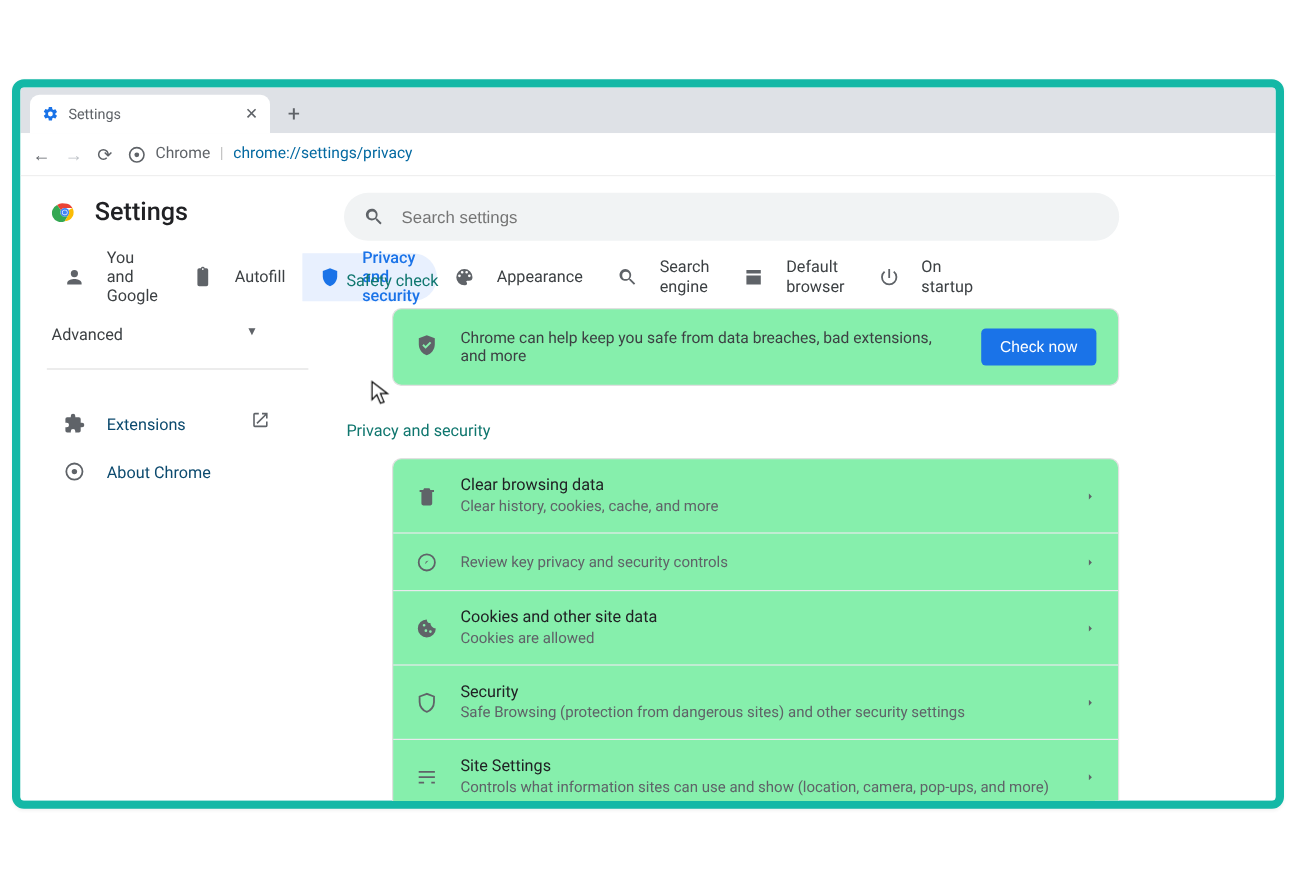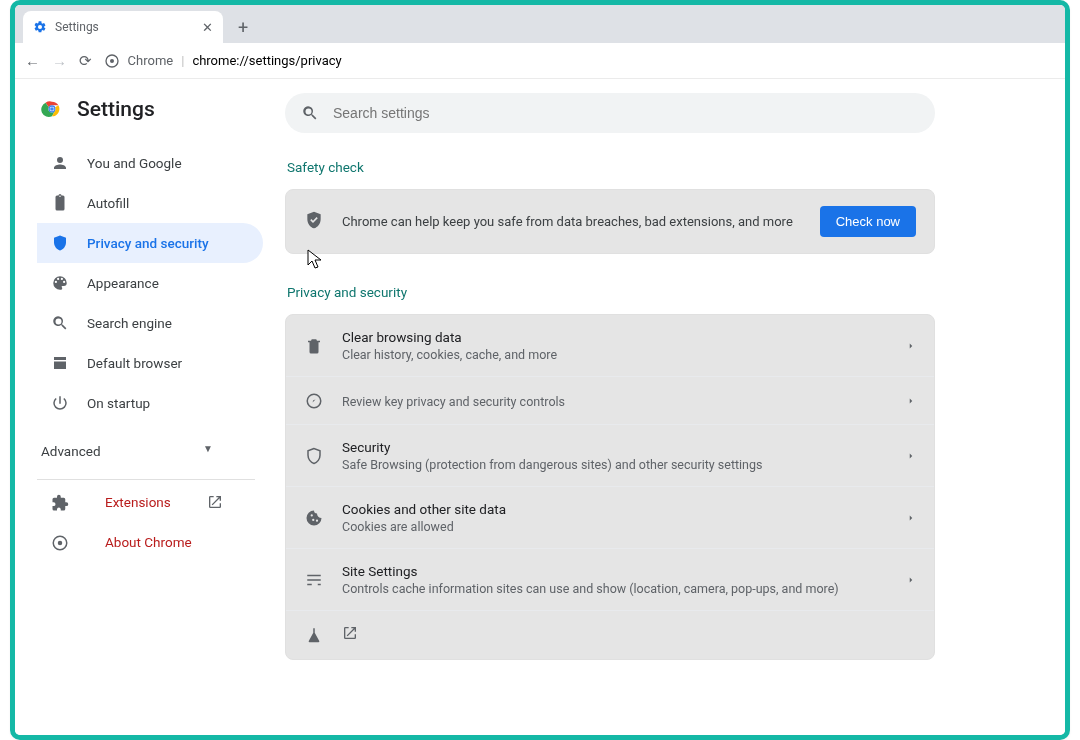--- a/index.html
+++ b/index.html
@@ -4,22 +4,22 @@
 <style>
   * { box-sizing: border-box; margin:0; padding:0; }
   html,body { height:100%; }
   body {
     font-family: Roboto, "Segoe UI", Arial, sans-serif;
     background:#fff;
     display:flex; align-items:center; justify-content:center;
     padding:10px;
   }
   .window {
-    width:1080px; height:740px;
-    border:5px solid #14b8a6;
+    width:1080px; height:608px;
+    border:7px solid #14b8a6;
     border-radius:10px;
     overflow:hidden;
     background:#fff;
     box-shadow: 0 1px 3px rgba(0,0,0,.05);
     display:flex; flex-direction:column;
     position:relative;
   }
   
   .tabstrip {
     height:38px;
@@ -62,21 +62,21 @@
   .toolbar .navic.disabled { color:#bdc1c6; cursor:default; }
   .omnibox {
     display:flex; align-items:center; gap:8px;
     font-size:13px;
     color:#5f6368;
   }
   .omnibox .chip {
     color:#5f6368;
   }
   .omnibox .sep { color:#c0c0c0; }
-  .omnibox .url { color:#000000; }
+  .omnibox .url { color:#0369a1; }
   
   .content {
     flex:1;
     display:flex;
     overflow:hidden;
     background:#fff;
   }
   .leftcol {
     width:260px;
     padding:18px 12px 18px 22px;
@@ -88,21 +88,21 @@
     padding-left:4px;
   }
   .chromelogo {
     width:22px; height:22px;
   }
   .brandrow h1 {
     font-size:21px;
     color:#202124;
     font-weight:500;
   }
-  .navlist { display:flex; flex-direction:column; }
+  .navlist { display:flex; flex-direction:row; }
   .navitem {
     display:flex; align-items:center; gap:18px;
     height:40px;
     padding:0 14px;
     border-radius:0 20px 20px 0;
     font-size:13.5px;
     color:#3c4043;
     cursor:pointer;
   }
   .navitem.selected {
@@ -117,25 +117,25 @@
     display:flex; align-items:flex-start; justify-content:space-between;
     width:180px;
     padding:6px 4px 6px 4px;
     margin-top:14px;
     font-size:13.5px;
     color:#3c4043;
     cursor:pointer;
   }
   .divider { height:1px; background:#e0e0e0; margin:14px 8px 14px 0; }
   .extrow {
-    display:flex; align-items:flex-start; gap:36px;
+    display:flex; align-items:flex-end; gap:18px;
     height:40px;
     padding:0 14px;
     font-size:13.5px;
-    color:#b91c1c;
+    color:#0c4a6e;
     cursor:pointer;
     width:200px;
   }
   .extrow .openext { margin-left:auto; }
 
   
   .maincol {
     flex:1;
     padding:14px 130px 20px 10px;
     overflow:auto;
@@ -155,21 +155,22 @@
     border:none; outline:none; background:transparent;
     font-size:14px; color:#14532d; flex:1;
   }
   .section-label{
     font-size:13.5px; color:#0f766e;
     margin:0 0 14px 2px;
   }
   .card {
     border:1px solid #e0e0e0;
     border-radius:8px;
-    background:#e5e5e5;
+    background:#86efac;
+    margin-left:40px;
   }
   .safety-inner {
     display:flex; align-items:center;
     padding:16px 18px;
     gap:18px;
   }
   .safety-inner .txt { flex:1; font-size:13px; color:#3c4043; }
   .checknow {
     background:#1a73e8; color:#fff;
     border:none; border-radius:4px;
@@ -385,56 +386,56 @@
             <div class="s">Review key privacy and security controls</div>
           </div>
           <span class="rowarrow"><svg viewBox="0 0 24 24">
                 <path d="m9 6 6 6-6 6z"></path>
               </svg></span>
         </div>
 
         <div class="row">
           <span class="rowic">
               <svg viewBox="0 0 24 24">
+                <path d="M12 2a10 10 0 1 0 10 10 6 6 0 0 1-6-6 4 4 0 0 1-4-4zm-3 8a1.5 1.5 0 1 1 1.5-1.5A1.5 1.5 0 0 1 9 10zm2 6a1.5 1.5 0 1 1 1.5-1.5A1.5 1.5 0 0 1 11 16zm5 1a1.5 1.5 0 1 1 1.5-1.5A1.5 1.5 0 0 1 16 17z"></path>
+              </svg>
+            </span>
+          <div class="rowtext">
+            <div class="t">Cookies and other site data</div>
+            <div class="s">Cookies are allowed</div>
+          </div>
+          <span class="rowarrow"><svg viewBox="0 0 24 24">
+                <path d="m9 6 6 6-6 6z"></path>
+              </svg></span>
+        </div>
+
+        <div class="row">
+          <span class="rowic">
+              <svg viewBox="0 0 24 24">
                 <path d="M12 2 4 5v6c0 5 3.4 9.7 8 11 4.6-1.3 8-6 8-11V5z" fill="none" stroke="#5f6368" stroke-width="2"></path>
               </svg>
             </span>
           <div class="rowtext">
             <div class="t">Security</div>
             <div class="s">Safe Browsing (protection from dangerous sites) and other security settings</div>
           </div>
           <span class="rowarrow"><svg viewBox="0 0 24 24">
                 <path d="m9 6 6 6-6 6z"></path>
               </svg></span>
         </div>
 
         <div class="row">
           <span class="rowic">
               <svg viewBox="0 0 24 24">
-                <path d="M12 2a10 10 0 1 0 10 10 6 6 0 0 1-6-6 4 4 0 0 1-4-4zm-3 8a1.5 1.5 0 1 1 1.5-1.5A1.5 1.5 0 0 1 9 10zm2 6a1.5 1.5 0 1 1 1.5-1.5A1.5 1.5 0 0 1 11 16zm5 1a1.5 1.5 0 1 1 1.5-1.5A1.5 1.5 0 0 1 16 17z"></path>
-              </svg>
-            </span>
-          <div class="rowtext">
-            <div class="t">Cookies and other site data</div>
-            <div class="s">Cookies are allowed</div>
-          </div>
-          <span class="rowarrow"><svg viewBox="0 0 24 24">
-                <path d="m9 6 6 6-6 6z"></path>
-              </svg></span>
-        </div>
-
-        <div class="row">
-          <span class="rowic">
-              <svg viewBox="0 0 24 24">
                 <path d="M3 17h6v2H3zm0-6h12v2H3zm0-6h18v2H3zm14 12h4v2h-4zm-2-6h6v2h-6z"></path>
               </svg>
             </span>
           <div class="rowtext">
             <div class="t">Site Settings</div>
-            <div class="s">Controls cache information sites can use and show (location, camera, pop-ups, and more)</div>
+            <div class="s">Controls what information sites can use and show (location, camera, pop-ups, and more)</div>
           </div>
           <span class="rowarrow"><svg viewBox="0 0 24 24">
                 <path d="m9 6 6 6-6 6z"></path>
               </svg></span>
         </div>
 
         <div class="row">
           <span class="rowic">
               <svg viewBox="0 0 24 24">
                 <path d="M13 3h-2v6L5 20a1 1 0 0 0 .87 1.5h12.26A1 1 0 0 0 19 20l-6-11z"></path>

